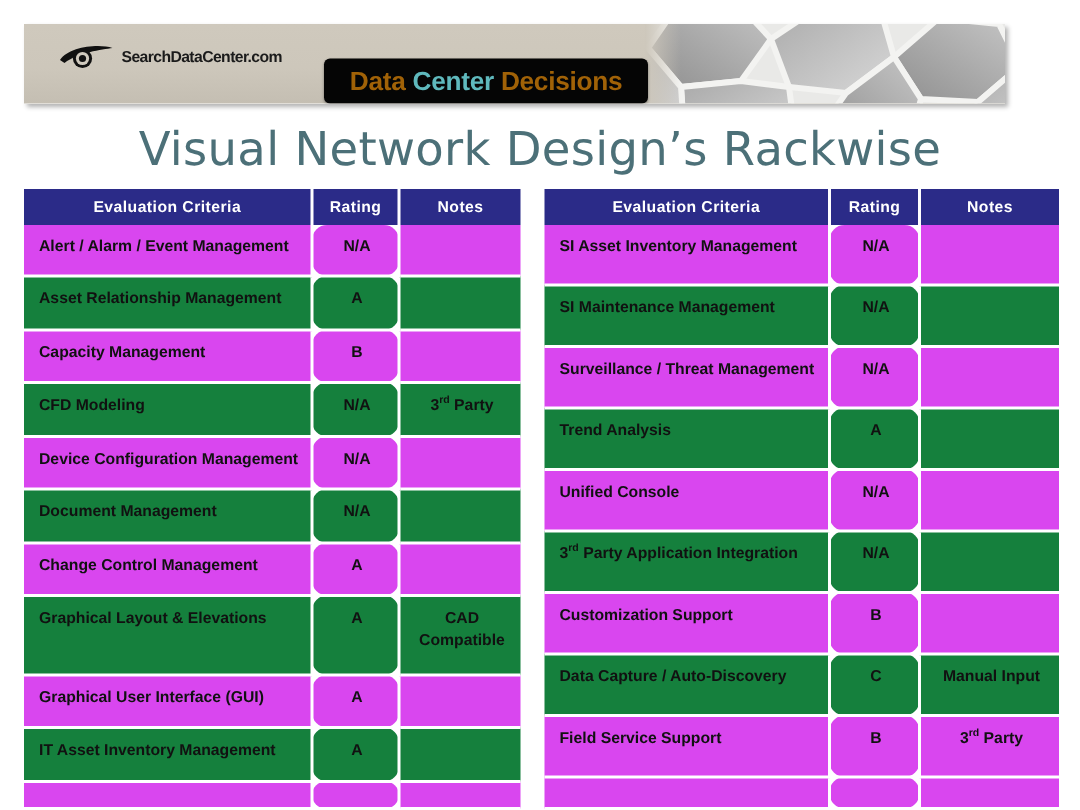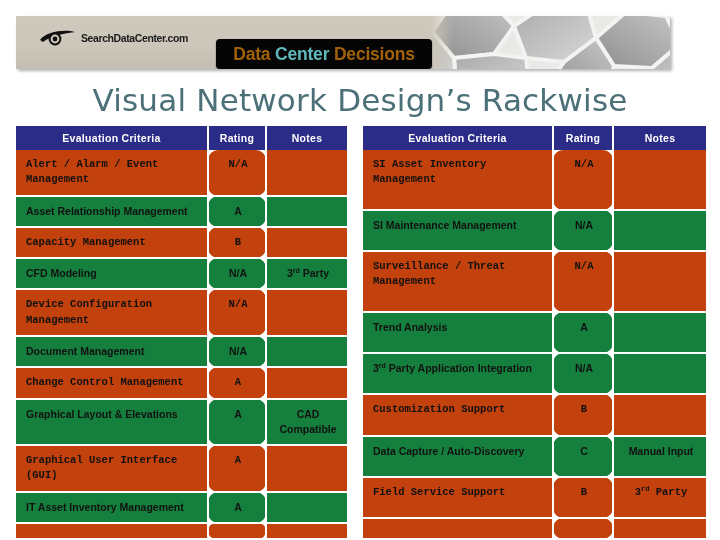--- a/index.html
+++ b/index.html
@@ -127,21 +127,21 @@
     font-size: 10.5px;
     font-weight: bold;
     color: #111111;
     vertical-align: top;
     padding: 7px 8px 7px 10px;
     border-right: 2px solid #ffffff;
     border-bottom: 2px solid #ffffff;
     line-height: 1.45;
   }
   table.cmp tbody td:last-child { border-right: none; }
-  table.cmp tbody tr.rowA td { background: #c2410c; font-family: Liberation Mono, monospace; }
+  table.cmp tbody tr.rowA td { background: #d946ef; }
   table.cmp tbody tr.rowB td { background: #15803d; }
 
   td.col-crit   { text-align: left; }
   td.col-rating { text-align: center; padding-left: 2px; padding-right: 2px; border-radius: 10px; }
   td.col-notes  { text-align: center; padding-left: 4px; padding-right: 4px; }
 
   sup { font-size: 7px; vertical-align: super; line-height: 0; }
 
   
   .left  col.c-crit   { width: 192px; }
@@ -304,20 +304,25 @@
         <tr class="rowA">
           <td class="col-crit">Surveillance / Threat Management</td>
           <td class="col-rating">N/A</td>
           <td class="col-notes"></td>
         </tr>
         <tr class="rowB">
           <td class="col-crit">Trend Analysis</td>
           <td class="col-rating">A</td>
           <td class="col-notes"></td>
         </tr>
+        <tr class="rowA">
+          <td class="col-crit">Unified Console</td>
+          <td class="col-rating">N/A</td>
+          <td class="col-notes"></td>
+        </tr>
         <tr class="rowB">
           <td class="col-crit">3<sup>rd</sup> Party Application Integration</td>
           <td class="col-rating">N/A</td>
           <td class="col-notes"></td>
         </tr>
         <tr class="rowA">
           <td class="col-crit">Customization Support</td>
           <td class="col-rating">B</td>
           <td class="col-notes"></td>
         </tr>

